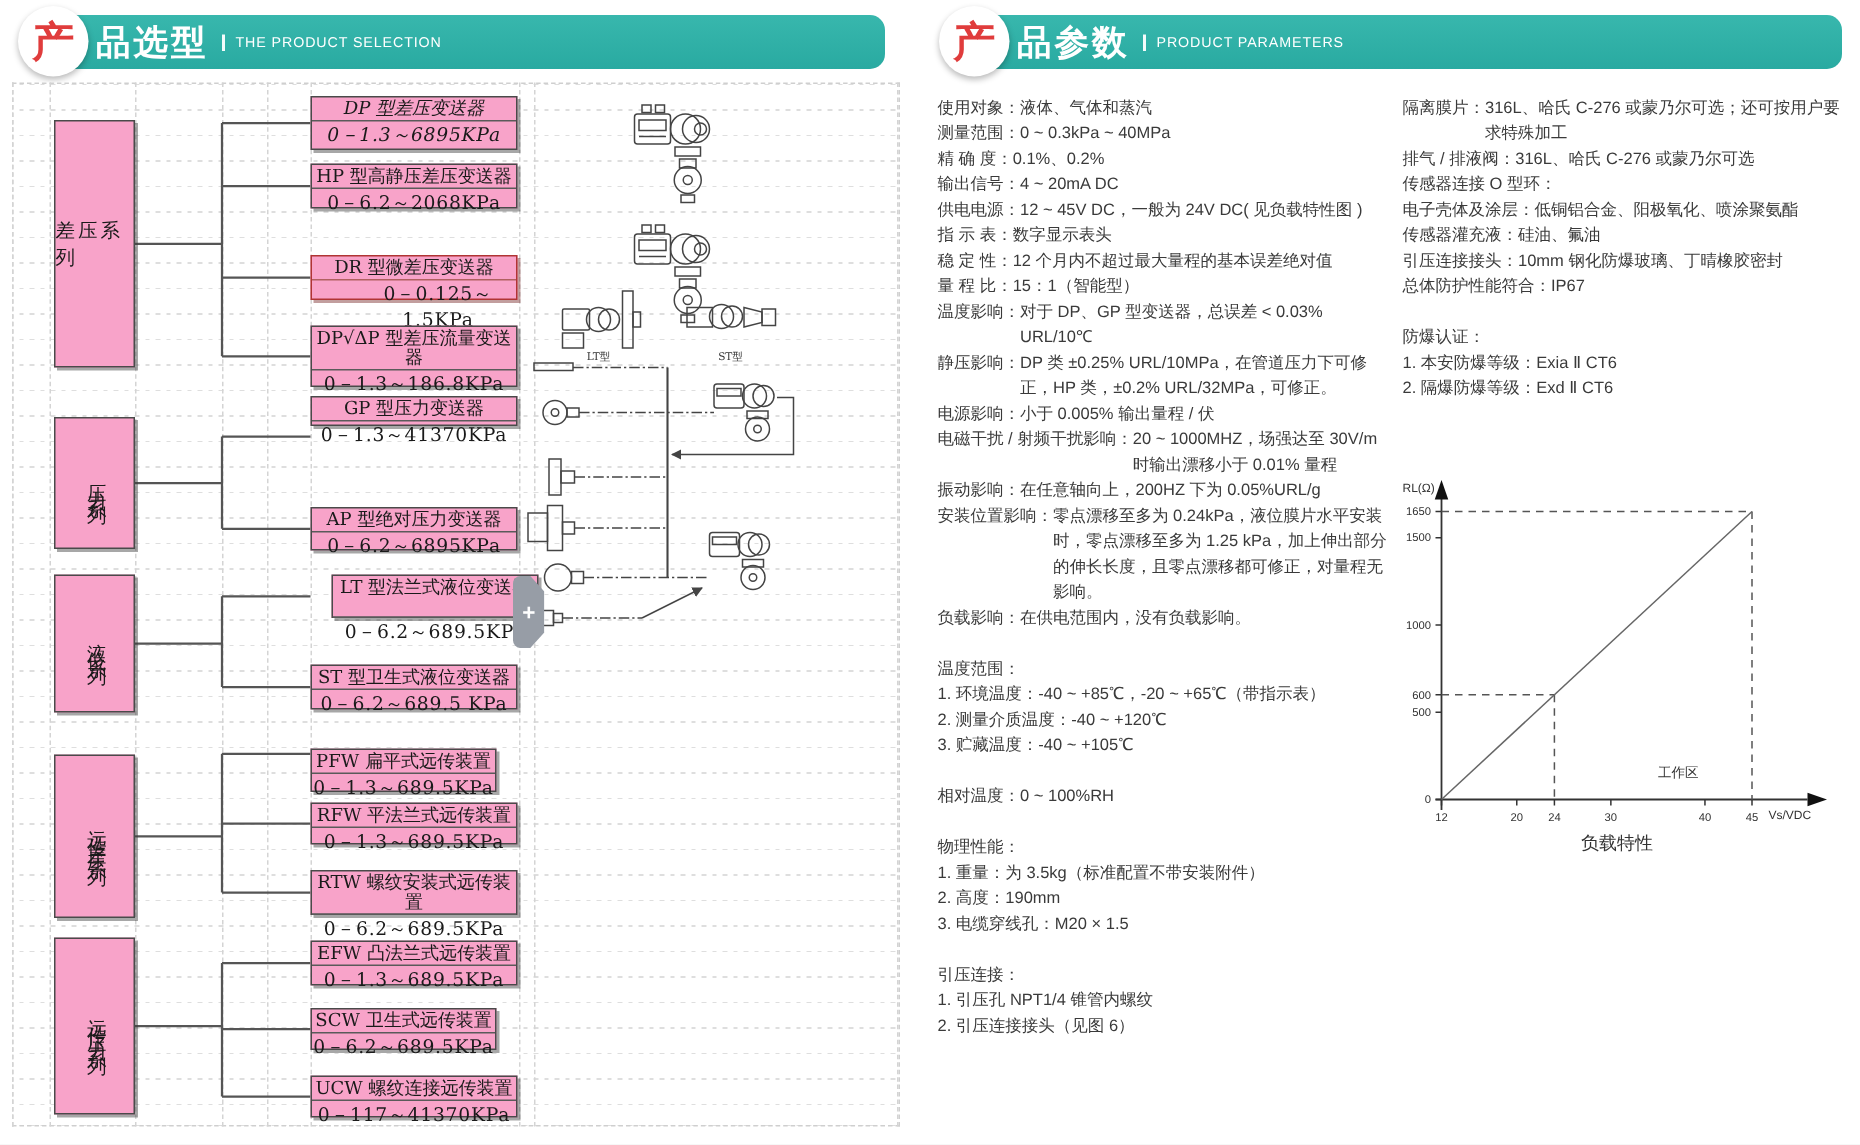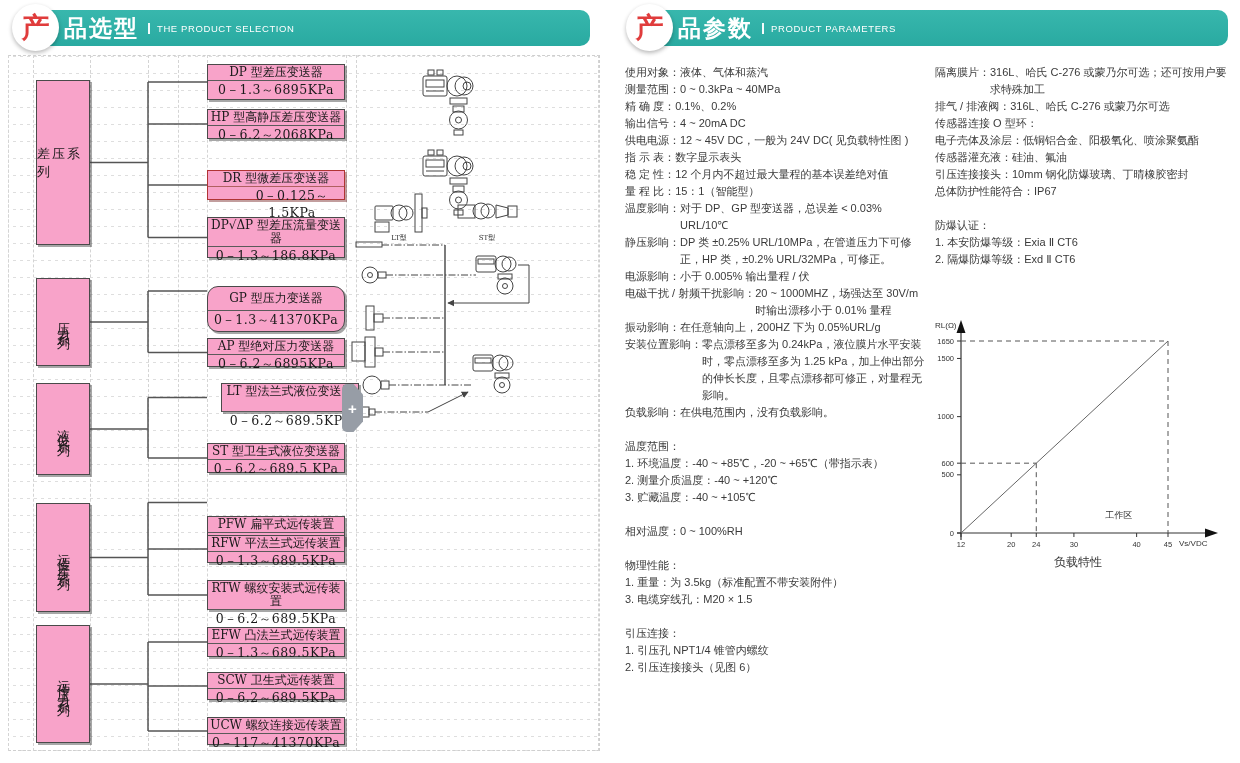--- a/index.html
+++ b/index.html
@@ -137,69 +137,69 @@
         </div>
         <div class="sbox v" style="left: 28px; top: 373px; width: 54px; height: 92px;">
           <span>液位系列</span>
         </div>
         <div class="sbox v" style="left: 28px; top: 493px; width: 54px; height: 109px;">
           <span>远传差压系列</span>
         </div>
         <div class="sbox v" style="left: 28px; top: 615px; width: 54px; height: 118px;">
           <span>远传压力系列</span>
         </div>
-        <div class="pbox" style="left: 199px; top: 54px; width: 138px; height: 36px;">
+        <div class="pbox" style="left: 199px; top: 54px; width: 138px; height: 36px; font-style: italic;">
           <div class="pt">DP 型差压变送器</div>
           <div class="pr">0－1.3～6895KPa</div>
         </div>
         <div class="pbox" style="left: 199px; top: 99px; width: 138px; height: 30px;">
           <div class="pt">HP 型高静压差压变送器</div>
           <div class="pr">0－6.2～2068KPa</div>
         </div>
         <div class="pbox hl" style="left: 199px; top: 160px; width: 138px; height: 30px;">
           <div class="pt">DR 型微差压变送器</div>
           <div class="pr">0－0.125～1.5KPa</div>
         </div>
         <div class="pbox" style="left: 199px; top: 207px; width: 138px; height: 41px;">
           <div class="pt">DP√ΔP 型差压流量变送器</div>
           <div class="pr">0－1.3～186.8KPa</div>
         </div>
-        <div class="pbox" style="left: 199px; top: 276px; width: 138px; height: 46px; border-radius: 11px;">
+        <div class="pbox" style="left: 199px; top: 254px; width: 138px; height: 20px;">
           <div class="pt">GP 型压力变送器</div>
           <div class="pr">0－1.3～41370KPa</div>
         </div>
         <div class="pbox" style="left: 199px; top: 328px; width: 138px; height: 29px;">
           <div class="pt">AP 型绝对压力变送器</div>
           <div class="pr">0－6.2～6895KPa</div>
         </div>
         <div class="pbox" style="left: 213px; top: 373px; width: 138px; height: 29px; gap: 12px;">
           <div class="pt">LT 型法兰式液位变送器</div>
           <div class="pr">0－6.2～689.5KPa</div>
         </div>
         <div class="pbox" style="left: 199px; top: 433px; width: 138px; height: 30px;">
           <div class="pt">ST 型卫生式液位变送器</div>
           <div class="pr">0－6.2～689.5 KPa</div>
         </div>
-        <div class="pbox" style="left: 199px; top: 506px; width: 138px; height: 29px;">
+        <div class="pbox" style="left: 199px; top: 489px; width: 124px; height: 29px;">
           <div class="pt">PFW 扁平式远传装置</div>
           <div class="pr">0－1.3～689.5KPa</div>
         </div>
         <div class="pbox" style="left: 199px; top: 525px; width: 138px; height: 28px;">
           <div class="pt">RFW 平法兰式远传装置</div>
           <div class="pr">0－1.3～689.5KPa</div>
         </div>
         <div class="pbox" style="left: 199px; top: 570px; width: 138px; height: 30px;">
           <div class="pt">RTW 螺纹安装式远传装置</div>
           <div class="pr">0－6.2～689.5KPa</div>
         </div>
         <div class="pbox" style="left: 199px; top: 617px; width: 138px; height: 30px;">
           <div class="pt">EFW 凸法兰式远传装置</div>
           <div class="pr">0－1.3～689.5KPa</div>
         </div>
-        <div class="pbox" style="left: 199px; top: 662px; width: 138px; height: 28px;">
+        <div class="pbox" style="left: 199px; top: 662px; width: 124px; height: 28px;">
           <div class="pt">SCW 卫生式远传装置</div>
           <div class="pr">0－6.2～689.5KPa</div>
         </div>
         <div class="pbox" style="left: 199px; top: 707px; width: 138px; height: 28px;">
           <div class="pt">UCW 螺纹连接远传装置</div>
           <div class="pr">0－117～41370KPa</div>
         </div>
       </div>
 
     <svg id="diagram" viewBox="0 0 250 430" xmlns="http://www.w3.org/2000/svg">
@@ -377,20 +377,23 @@
         <div class="pline">
           <span class="plabel">相对温度：</span>
           <span class="pvalue">0 ~ 100%RH</span>
         </div>
         <div class="spacer"></div>
         <div class="pline">
           <span class="plabel">物理性能：</span>
         </div>
         <div class="pline">
           <span class="pvalue">1. 重量：为 3.5kg（标准配置不带安装附件）</span>
+        </div>
+        <div class="pline">
+          <span class="pvalue">2. 高度：190mm</span>
         </div>
         <div class="pline">
           <span class="pvalue">3. 电缆穿线孔：M20 × 1.5</span>
         </div>
         <div class="spacer"></div>
         <div class="pline">
           <span class="plabel">引压连接：</span>
         </div>
         <div class="pline">
           <span class="pvalue">1. 引压孔 NPT1/4 锥管内螺纹</span>

